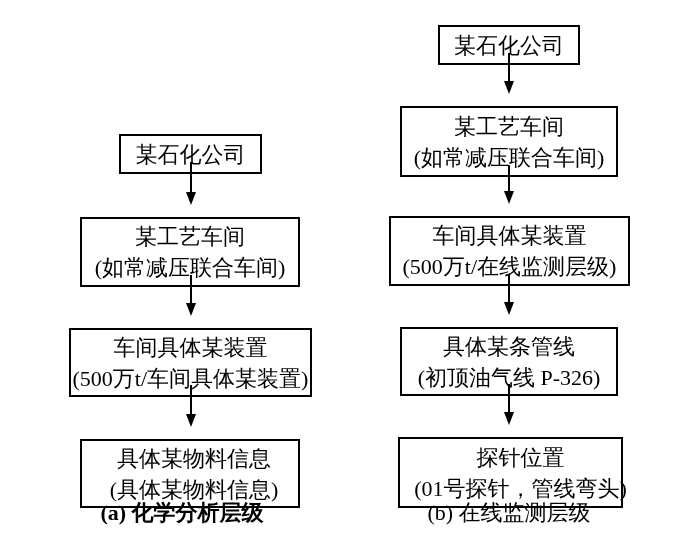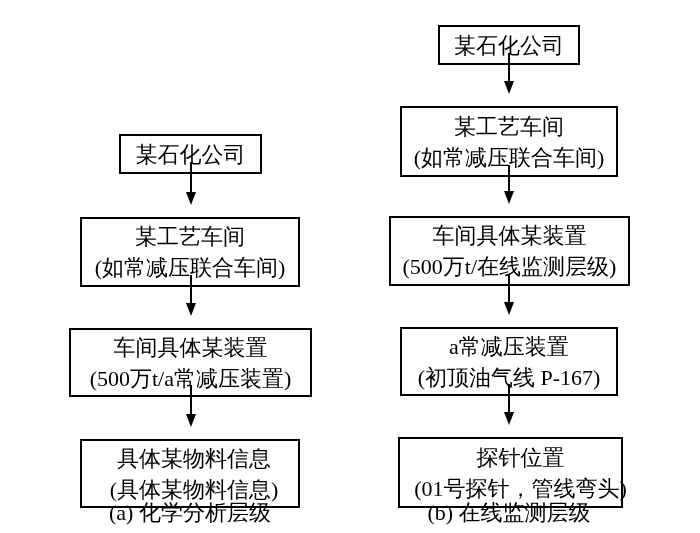--- a/index.html
+++ b/index.html
@@ -80,34 +80,34 @@
     <span class="nl">(如常减压联合车间)</span>
   </div>
 
   <div class="arrow" style="left:185px; top:275px; height:41px;">
     <div class="shaft"></div>
     <div class="head"></div>
   </div>
 
   <div class="node" style="left:69px; top:316px; width:243px; height:69px;">
     <span class="nl">车间具体某装置</span>
-    <span class="nl">(500万t/a常减压装置)</span>
+    <span class="nl">(500万t/车间具体某装置)</span>
   </div>
 
   <div class="arrow" style="left:185px; top:385px; height:42px;">
     <div class="shaft"></div>
     <div class="head"></div>
   </div>
 
   <div class="node" style="left:80px; top:427px; width:220px; height:69px;padding-left:8px;">
     <span class="nl">具体某物料信息</span>
     <span class="nl">(具体某物料信息)</span>
   </div>
 
-  <div class="caption" style="left:60px; top:500px; width:260px;">(a) 化学分析层级</div>
+  <div class="caption" style="left:52px; top:500px; width:260px;font-weight:bold;">(a) 化学分析层级</div>
 
   <div class="node" style="left:438px; top:13px; width:142px; height:40px;">
     <span class="nl">某石化公司</span>
   </div>
 
   <div class="arrow" style="left:503px; top:53px; height:41px;">
     <div class="shaft"></div>
     <div class="head"></div>
   </div>
 
@@ -125,22 +125,22 @@
     <span class="nl">车间具体某装置</span>
     <span class="nl">(500万t/在线监测层级)</span>
   </div>
 
   <div class="arrow" style="left:503px; top:274px; height:41px;">
     <div class="shaft"></div>
     <div class="head"></div>
   </div>
 
   <div class="node" style="left:400px; top:315px; width:218px; height:69px;">
-    <span class="nl">a常减压装置</span>
-    <span class="nl">(初顶油气线 P-167)</span>
+    <span class="nl">具体某条管线</span>
+    <span class="nl">(初顶油气线 P-326)</span>
   </div>
 
   <div class="arrow" style="left:503px; top:384px; height:41px;">
     <div class="shaft"></div>
     <div class="head"></div>
   </div>
 
   <div class="node" style="left:398px; top:425px; width:225px; height:71px;padding-left:20px;">
     <span class="nl">探针位置</span>
     <span class="nl">(01号探针，管线弯头)</span>

